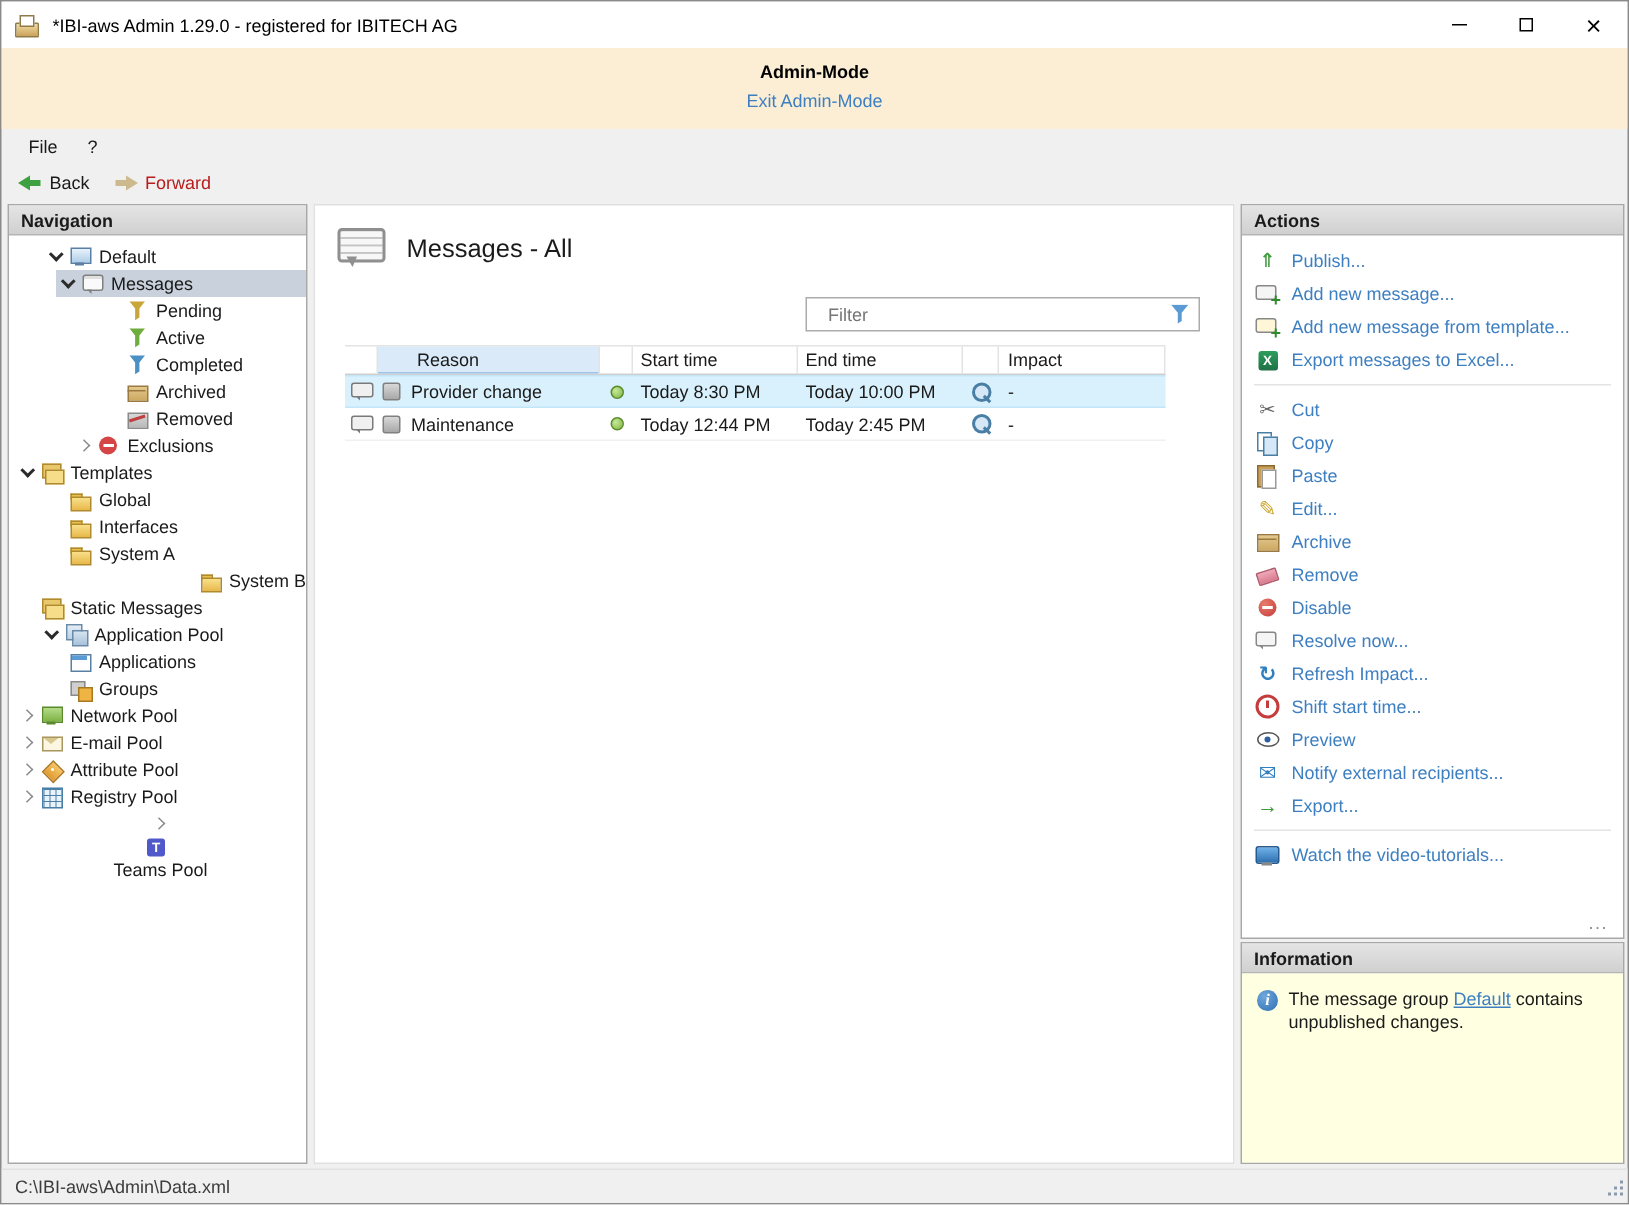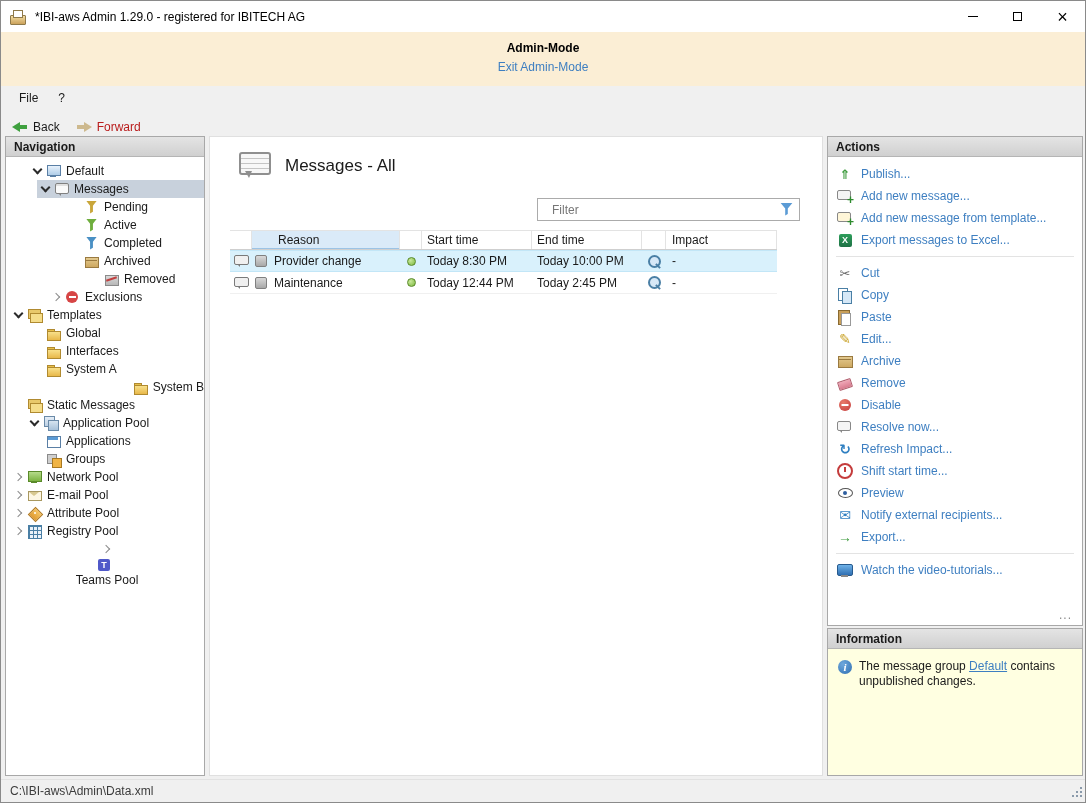--- a/index.html
+++ b/index.html
@@ -21,21 +21,21 @@
 
   
   .banner { height:54px; background:#FBEED5; text-align:center; padding-top:9px; }
   .banner-title { font-weight:bold; font-size:12px; color:#000; }
   .banner-link-wrap { margin-top:5px; }
   .banner-link { color:#3E7FC1; cursor:pointer; }
 
   
   .menubar { height:23px; display:flex; align-items:center; padding-left:8px; }
   .menu-item { padding:2px 10px; cursor:default; }
-  .toolbar { height:25px; display:flex; align-items:flex-end; padding-left:11px; gap:16px; }
+  .toolbar { height:25px; display:flex; align-items:center; padding-left:11px; gap:16px; }
   .tool-btn { display:flex; align-items:center; gap:5px; cursor:default; }
   .tool-btn.disabled .lbl { color:#b91c1c; }
   .back-arrow, .fwd-arrow { width:16px; height:12px; position:relative; flex:none; }
   .back-arrow::before { content:''; position:absolute; left:0; top:1px; border-top:5px solid transparent; border-bottom:5px solid transparent; border-right:8px solid #3FA03F; }
   .back-arrow::after  { content:''; position:absolute; left:7px; top:4px; width:8px; height:4px; background:#3FA03F; }
   .fwd-arrow::before { content:''; position:absolute; right:0; top:1px; border-top:5px solid transparent; border-bottom:5px solid transparent; border-left:8px solid #CDB98E; }
   .fwd-arrow::after  { content:''; position:absolute; left:1px; top:4px; width:8px; height:4px; background:#CDB98E; }
 
   
   .workspace { position:absolute; left:0; top:133px; width:1086px; height:647px; }
@@ -85,21 +85,21 @@
   .network-pool-icon::after  { content:''; position:absolute; left:4px; top:11px; width:6px; height:2px; background:#5A8A2A; }
   .email-pool-icon::before { content:''; position:absolute; left:1px; top:3px; width:12px; height:8px; background:#FDF6E3; border:1px solid #A89860; }
   .email-pool-icon::after  { content:''; position:absolute; left:2px; top:4px; border-left:5px solid transparent; border-right:5px solid transparent; border-top:4px solid #D8C890; }
   .attribute-pool-icon::before { content:''; position:absolute; left:3px; top:3px; width:9px; height:9px; background:linear-gradient(#F6C564,#E09A30); border:1px solid #B07820; transform:rotate(45deg); }
   .attribute-pool-icon::after  { content:''; position:absolute; left:7px; top:6px; width:2px; height:2px; background:#FFF; border-radius:50%; }
   .registry-pool-icon::before { content:''; position:absolute; left:1px; top:1px; width:12px; height:12px; background:#EAF2FA; border:1px solid #4A7FA5; background-image:linear-gradient(#4A7FA5 1px,transparent 1px),linear-gradient(90deg,#4A7FA5 1px,transparent 1px); background-size:4px 4px; }
   .teams-pool-icon::before { content:'T'; position:absolute; left:1px; top:1px; width:12px; height:12px; background:#5059C9; border-radius:2px; color:#FFF; font-size:9px; font-weight:bold; line-height:12px; text-align:center; }
 
   
   .main-panel { left:208px; top:2px; width:614px; height:640px; border-color:#E0E0E0; }
-  .main-title-row { position:absolute; left:28px; top:13px; display:flex; align-items:center; gap:13px;justify-content:center; }
+  .main-title-row { position:absolute; left:14px; top:13px; display:flex; align-items:center; gap:13px;justify-content:center; }
   .title-bubble-icon { width:34px; height:31px; position:relative; flex:none; }
   .title-bubble-icon::before { content:''; position:absolute; left:1px; top:2px; width:28px; height:19px; background:#F7F7F7; border:2px solid #8F8F8F; border-radius:3px; background-image:linear-gradient(#C4C4C4 1px,transparent 1px); background-size:100% 5px; background-position:0 4px; }
   .title-bubble-icon::after { content:''; position:absolute; left:7px; top:21px; border-left:4px solid transparent; border-right:3px solid transparent; border-top:7px solid #8F8F8F; }
   .page-title { font-size:17px; }
 
   .filter-box { position:absolute; right:22px; top:61px; width:263px; height:23px; }
   .filter-input { width:100%; height:100%; border:1px solid #ABABAB; padding:0 28px 0 14px; font:12px "Liberation Sans",sans-serif; color:#333; background:#FFF; }
   .filter-input::placeholder { color:#767676; }
   .funnel-icon { position:absolute; right:7px; top:5px; width:13px; height:13px; background:#5B9BD5; clip-path:polygon(5% 0,95% 0,60% 42%,60% 84%,40% 97%,40% 42%); }
 
@@ -250,21 +250,21 @@
           <div class="tree-row" style="padding-left: 61px;">
             <span class="chev"></span>
             <span class="ticon completed-funnel-icon"></span>
             <span class="tlabel">Completed</span>
           </div>
           <div class="tree-row" style="padding-left: 61px;">
             <span class="chev"></span>
             <span class="ticon archived-box-icon"></span>
             <span class="tlabel">Archived</span>
           </div>
-          <div class="tree-row" style="padding-left: 81px;">
+          <div class="tree-row" style="padding-left: 61px;">
             <span class="chev"></span>
             <span class="ticon removed-box-icon"></span>
             <span class="tlabel">Removed</span>
           </div>
           <div class="tree-row" style="padding-left: 42px;">
             <span class="chev right"></span>
             <span class="ticon exclusions-icon"></span>
             <span class="tlabel">Exclusions</span>
           </div>
           <div class="tree-row" style="padding-left: 4px;">

